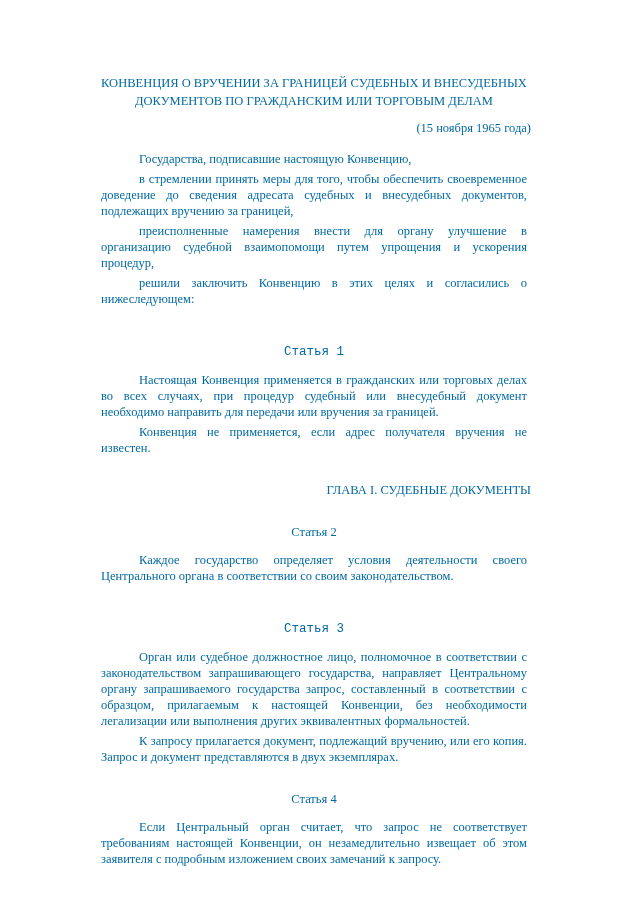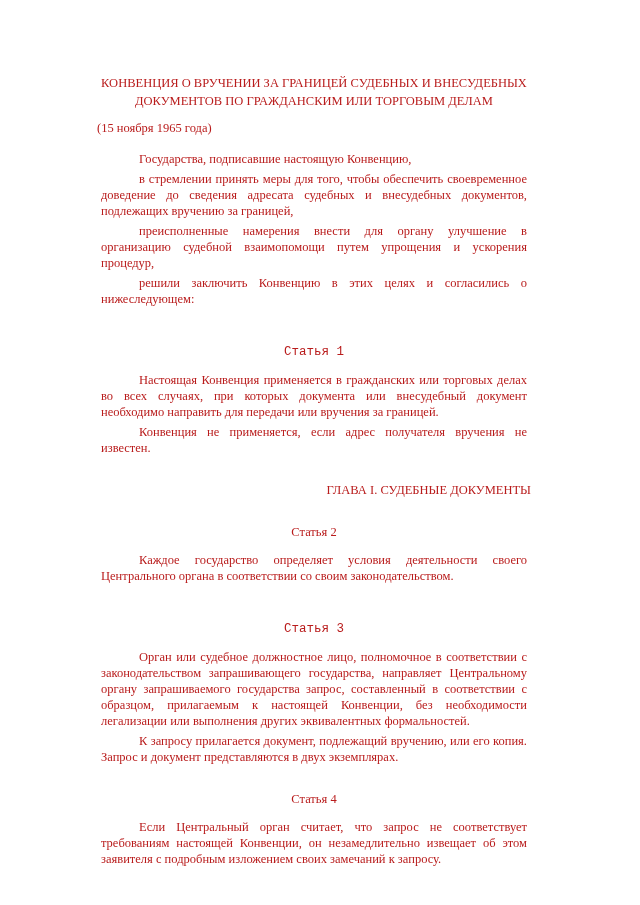--- a/index.html
+++ b/index.html
@@ -6,35 +6,35 @@
     margin: 0;
     padding: 0;
     background: #ffffff;
   }
   .page {
     width: 628px;
     height: 905px;
     box-sizing: border-box;
     padding: 74px 97px 40px 97px;
     background: #ffffff;
-    color: #b91c1c;
+    color: #0369a1;
     font-family: "Liberation Serif", "DejaVu Serif", serif;
     font-size: 12.5px;
     line-height: 16px;
     overflow: hidden;
   }
   .doc-title {
     font-size: 12.5px;
     font-weight: normal;
     text-align: center;
     line-height: 18px;
     margin: 0;
   }
   .doc-date {
-    text-align: left;
+    text-align: right;
     margin: 10px 0 8px 0;
   }
   .body-p {
     text-align: justify;
     text-indent: 38px;
     margin: 4px;
   }
   .first-after-date {
     margin-top: 15px;
   }
@@ -63,21 +63,21 @@
   <h1 class="doc-title">КОНВЕНЦИЯ О ВРУЧЕНИИ ЗА ГРАНИЦЕЙ СУДЕБНЫХ И ВНЕСУДЕБНЫХ ДОКУМЕНТОВ ПО ГРАЖДАНСКИМ ИЛИ ТОРГОВЫМ ДЕЛАМ</h1>
 
   <div class="doc-date">(15 ноября 1965 года)</div>
 
   <p class="body-p first-after-date">Государства, подписавшие настоящую Конвенцию,</p>
   <p class="body-p">в стремлении принять меры для того, чтобы обеспечить своевременное доведение до сведения адресата судебных и внесудебных документов, подлежащих вручению за границей,</p>
   <p class="body-p">преисполненные намерения внести для органу улучшение в организацию судебной взаимопомощи путем упрощения и ускорения процедур,</p>
   <p class="body-p">решили заключить Конвенцию в этих целях и согласились о нижеследующем:</p>
 
   <h2 class="h-article gap-lg">Статья 1</h2>
-  <p class="body-p">Настоящая Конвенция применяется в гражданских или торговых делах во всех случаях, при которых документа или внесудебный документ необходимо направить для передачи или вручения за границей.</p>
+  <p class="body-p">Настоящая Конвенция применяется в гражданских или торговых делах во всех случаях, при процедур судебный или внесудебный документ необходимо направить для передачи или вручения за границей.</p>
   <p class="body-p">Конвенция не применяется, если адрес получателя вручения не известен.</p>
 
   <h2 class="h-chapter">ГЛАВА I. СУДЕБНЫЕ ДОКУМЕНТЫ</h2>
 
   <h2 class="h-article">Статья 2</h2>
   <p class="body-p">Каждое государство определяет условия деятельности своего Центрального органа в соответствии со своим законодательством.</p>
 
   <h2 class="h-article gap-lg">Статья 3</h2>
   <p class="body-p">Орган или судебное должностное лицо, полномочное в соответствии с законодательством запрашивающего государства, направляет Центральному органу запрашиваемого государства запрос, составленный в соответствии с образцом, прилагаемым к настоящей Конвенции, без необходимости легализации или выполнения других эквивалентных формальностей.</p>
   <p class="body-p">К запросу прилагается документ, подлежащий вручению, или его копия. Запрос и документ представляются в двух экземплярах.</p>

